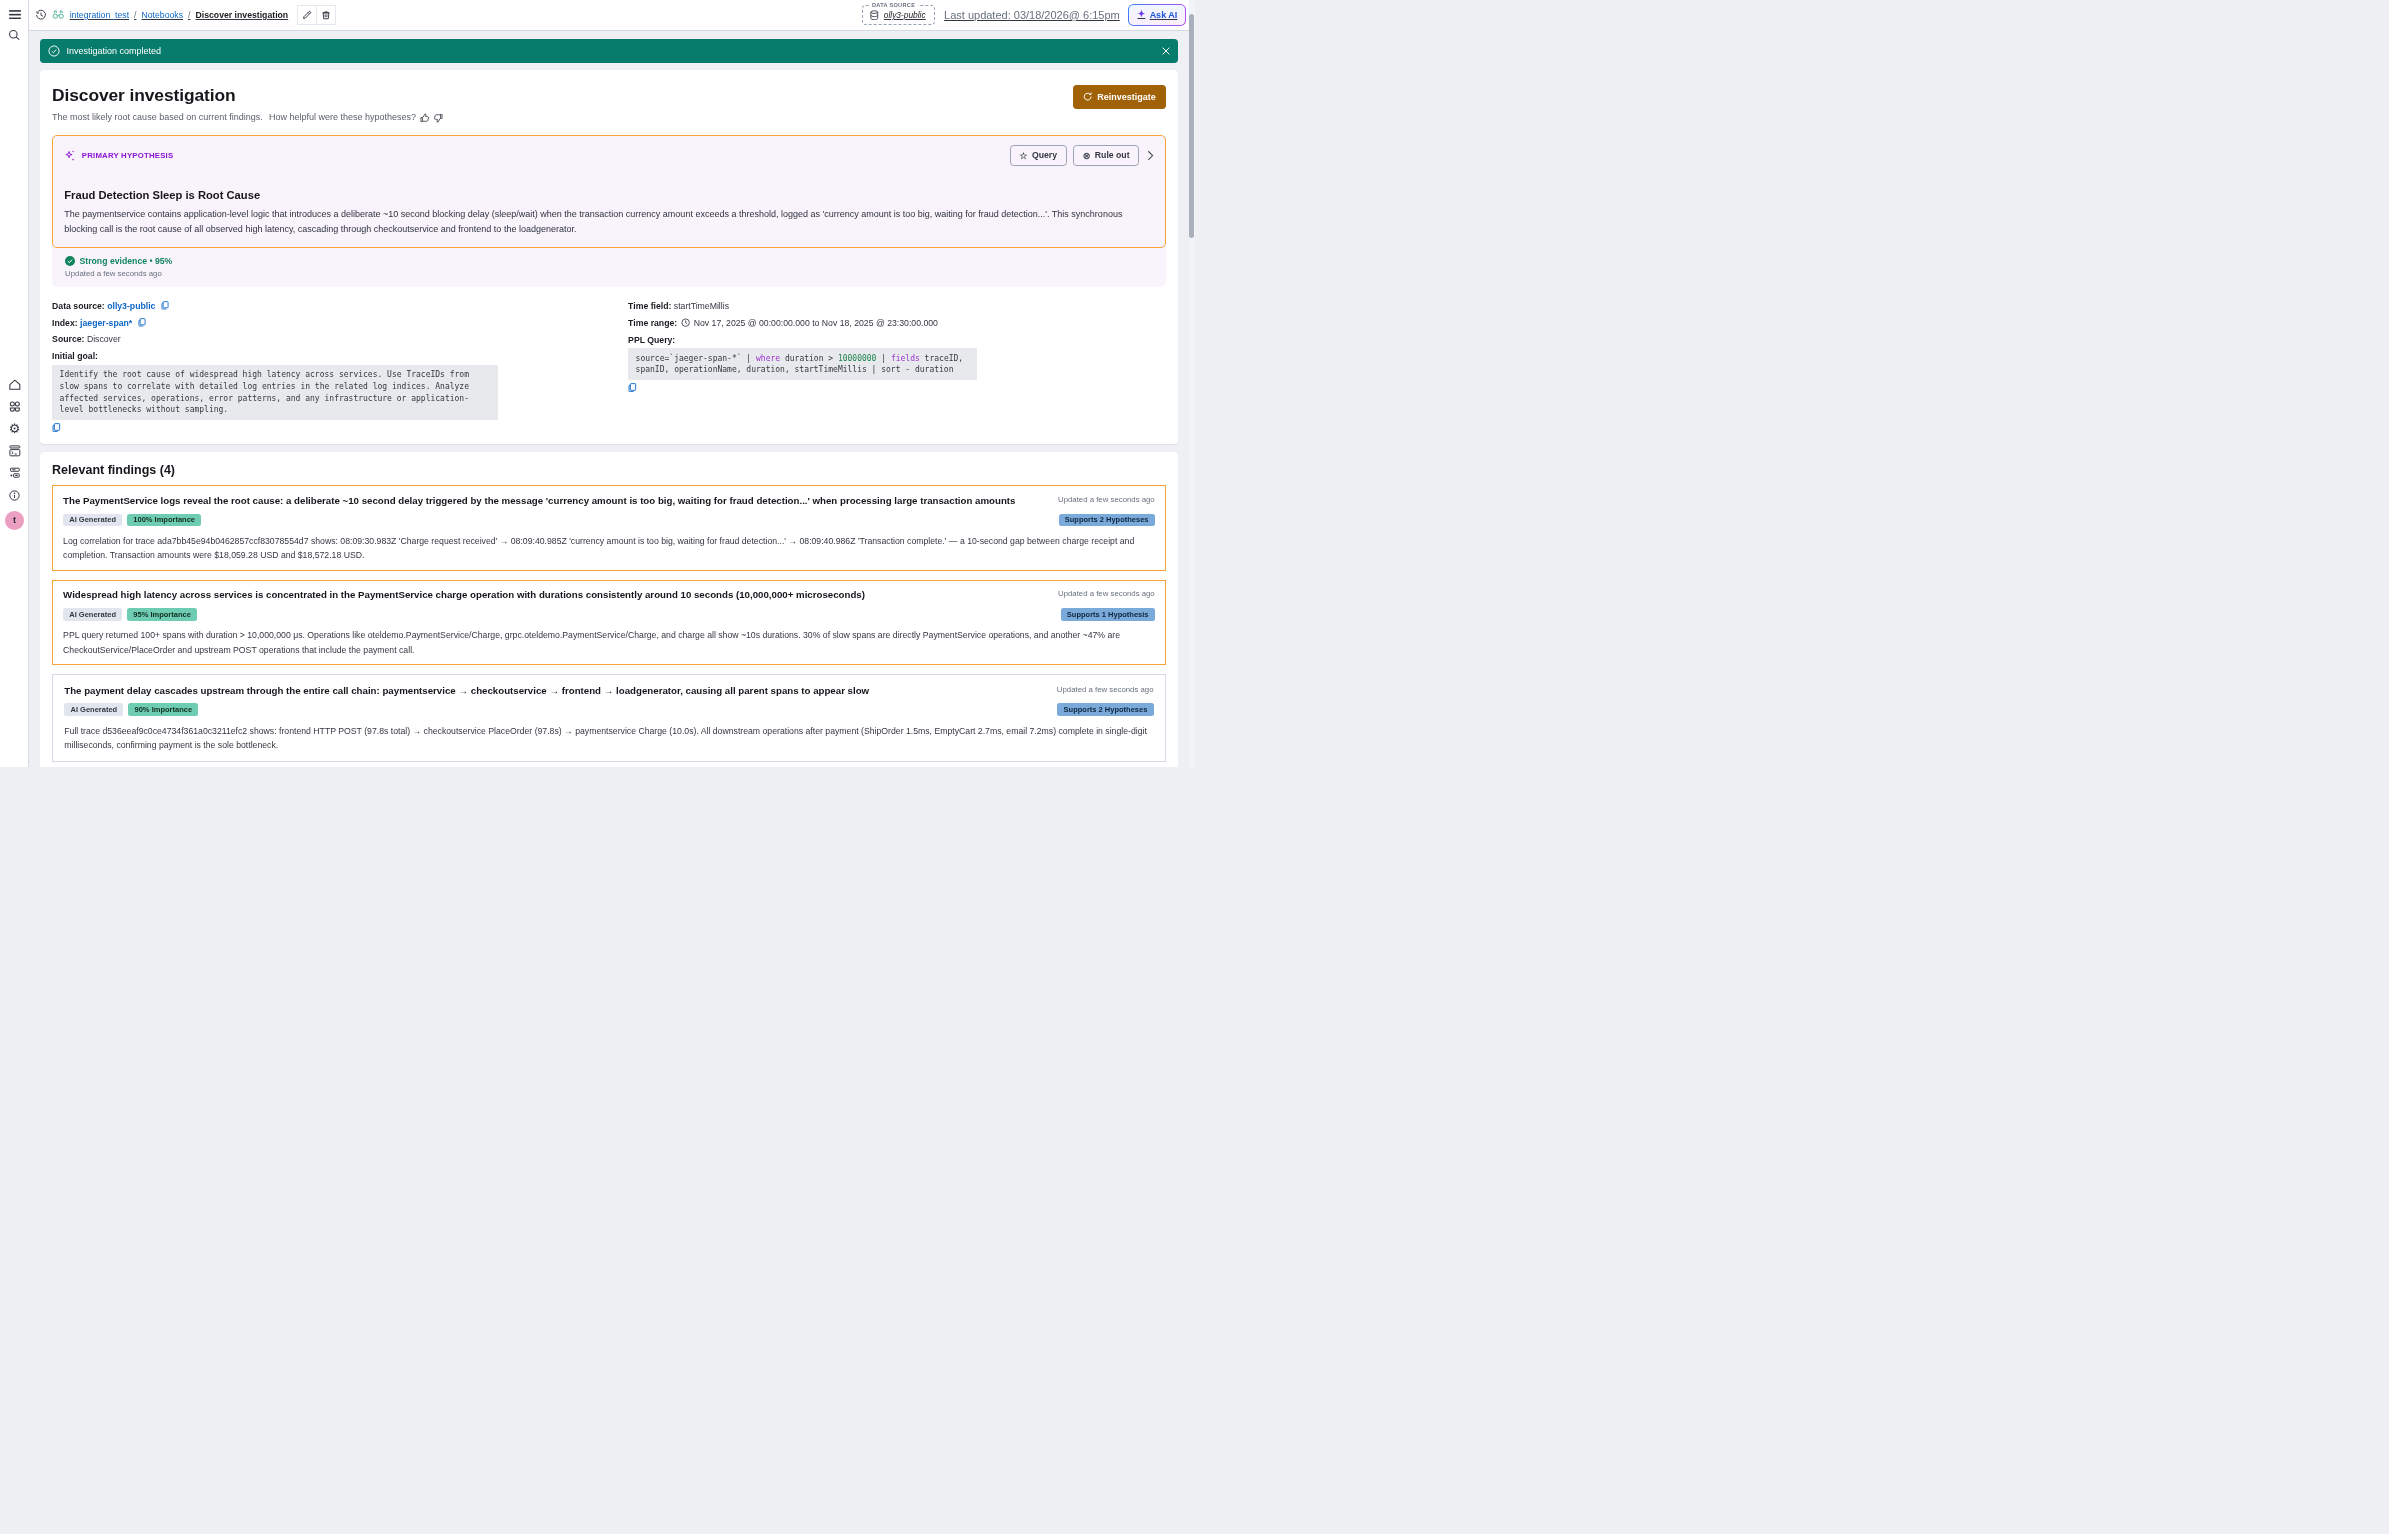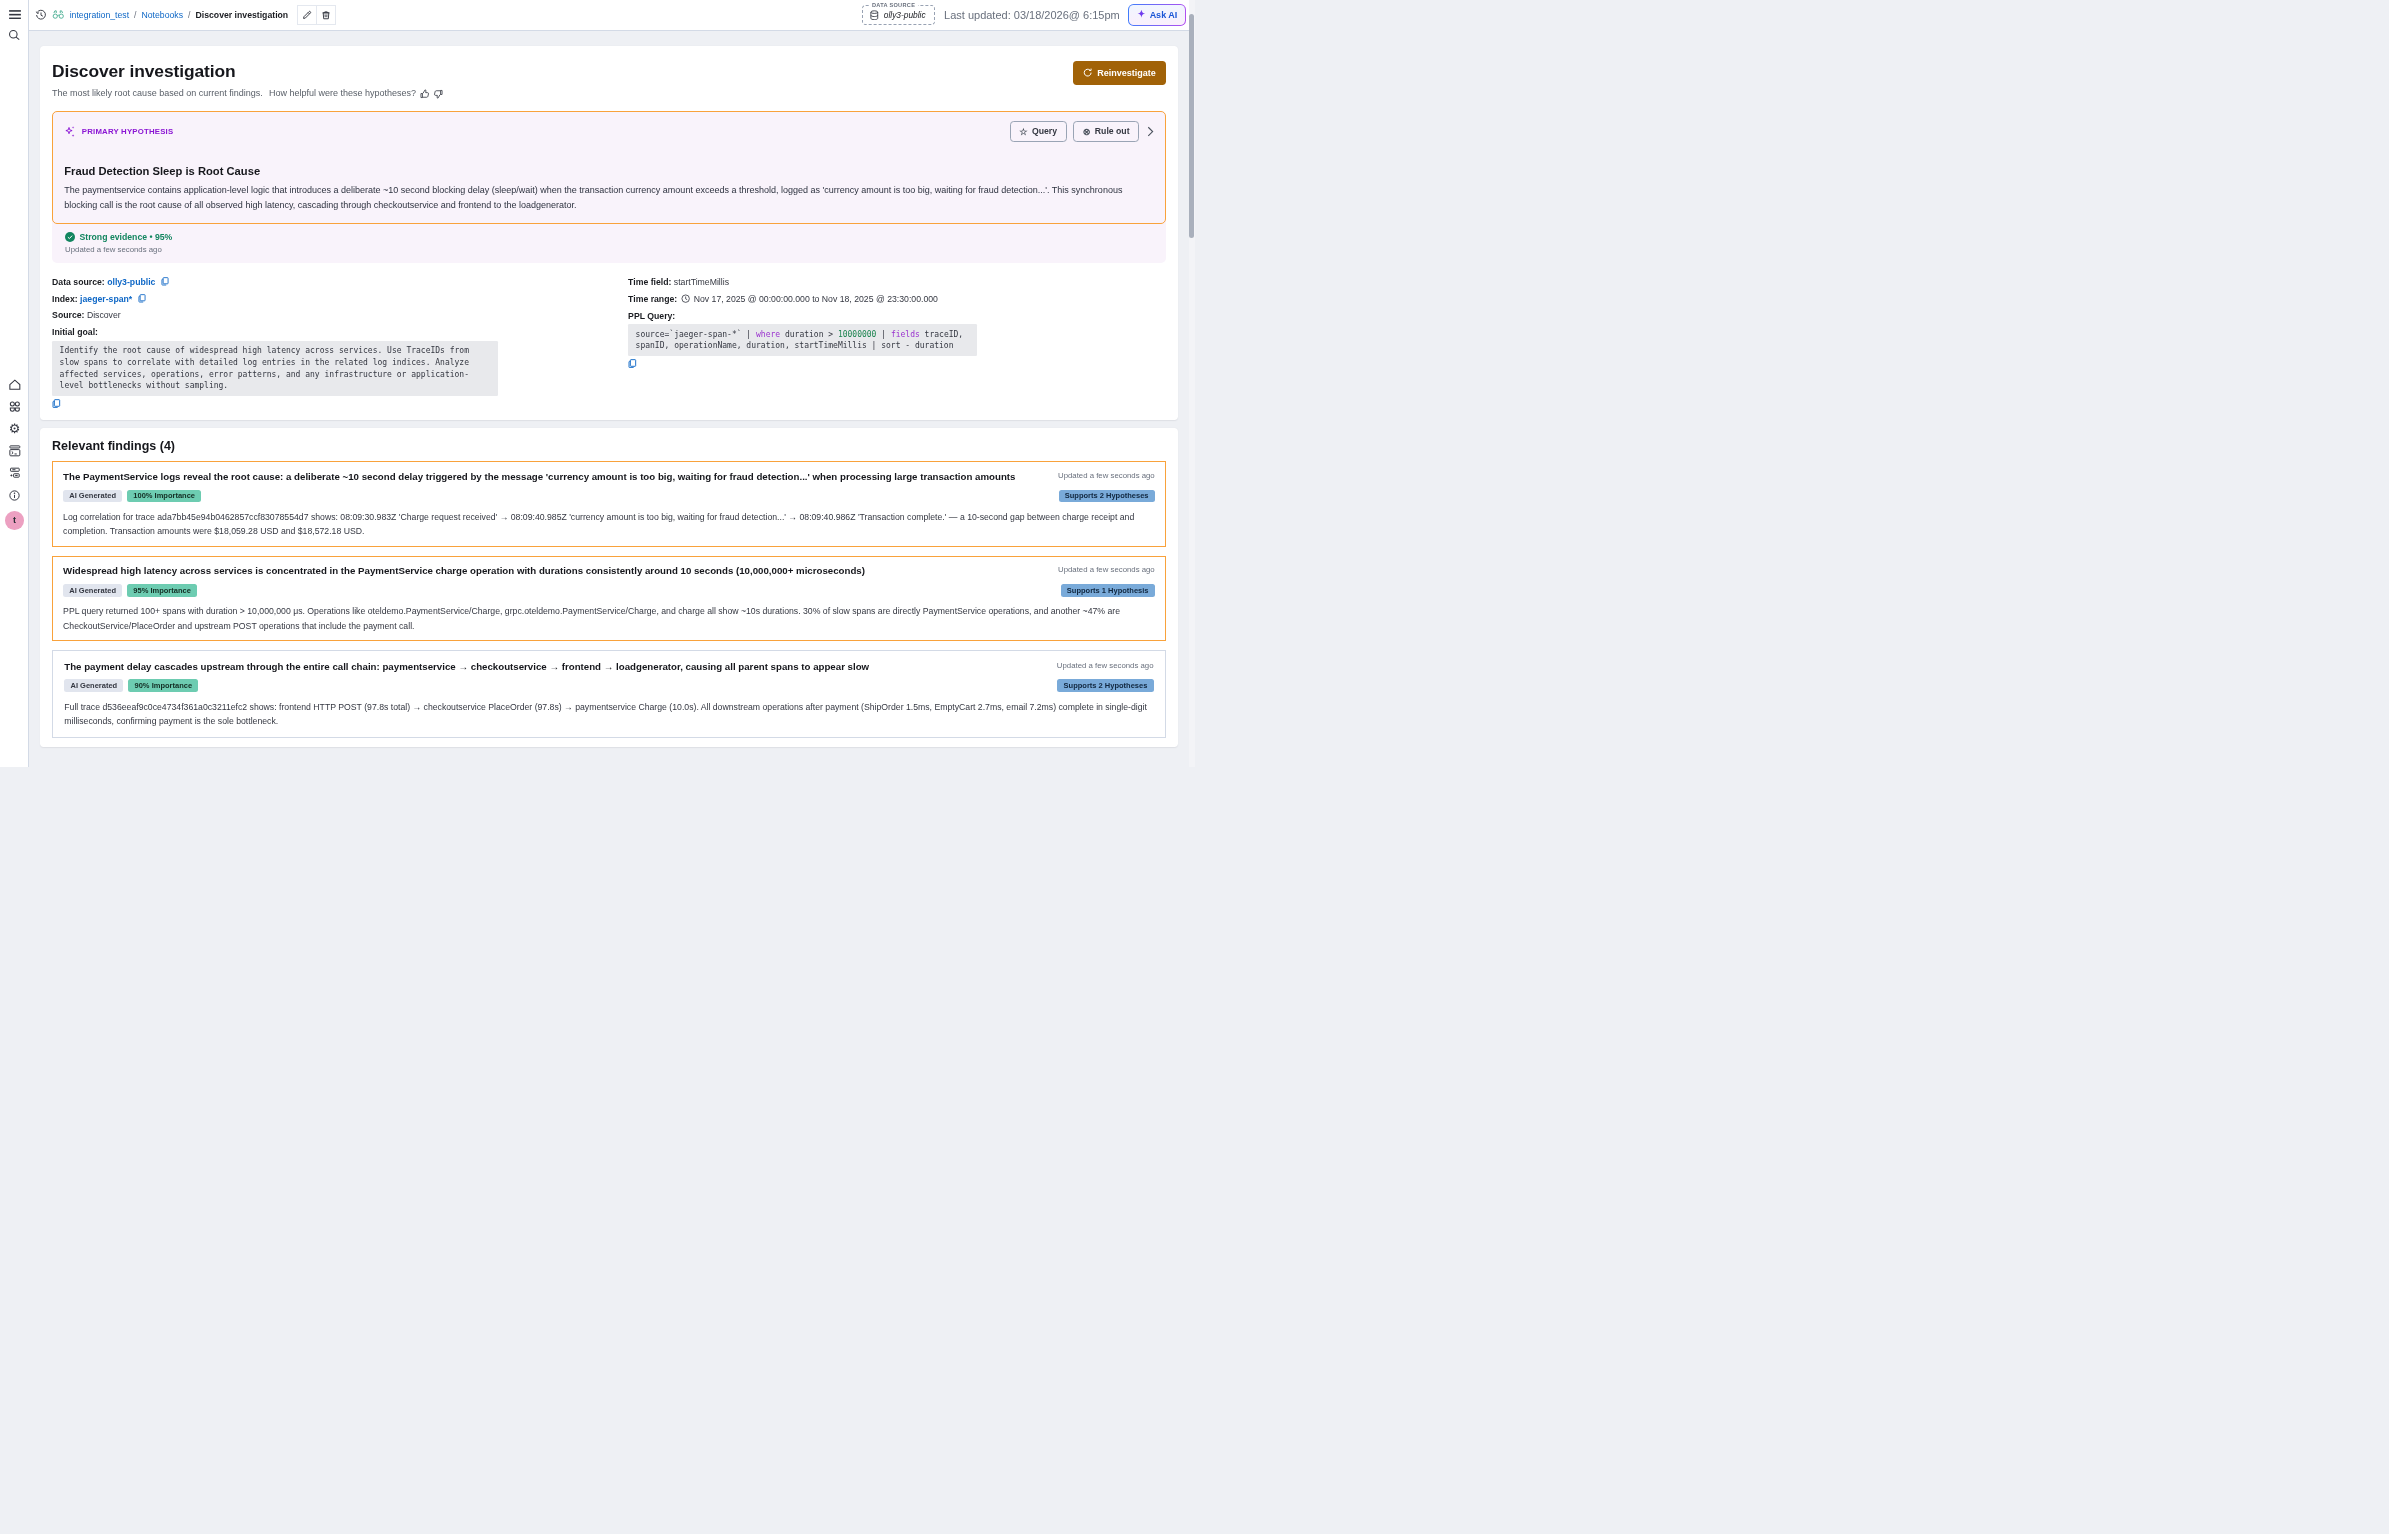--- a/index.html
+++ b/index.html
@@ -22,21 +22,21 @@
     width:18.7px; height:18.7px; border-radius:50%; background:#eca0c1;
     display:flex; align-items:center; justify-content:center;
     font-weight:bold; font-size:9.3px; color:#2b2f36; margin-top:3.7px;
   }
   .gear-glyph { font-size:13px; line-height:1; color:#343741; }
 
   
   .topbar {
     position:absolute; left:29px; right:0; top:0; height:31px; background:#fff;
     border-bottom:0.6px solid #d3dae6; display:flex; align-items:center;
-    padding:0 8.7px 0 6.2px; z-index:4;
+    padding:0 8.7px 0 6.2px; z-index:4;text-decoration:underline;
   }
   .crumbs { display:flex; align-items:center; gap:5px; font-size:8.7px; }
   .crumb-link { color:#0e67c6; cursor:pointer; }
   .crumb-sep { color:#69707d; }
   .crumb-current { color:#1a1c21; font-weight:600; }
   .icon-sq { width:20px; height:20px; border:0.6px solid #e4e8ef; display:flex; align-items:center; justify-content:center; cursor:pointer; background:#fff; }
   .icon-sq + .icon-sq { margin-left:-0.6px; }
   .topbar-right { margin-left:auto; display:flex; align-items:center; gap:8.7px; }
   .ds-chip {
     position:relative; border:0.6px dashed #98a2b3; border-radius:3.7px;
@@ -269,20 +269,33 @@
       </button>
     </div>
   </div>
 
   <div class="scrollbar">
     <div class="scroll-thumb"></div>
   </div>
 
   <div class="main">
 
+    <div class="banner">
+      <svg width="12" height="12" viewBox="0 0 19 19" fill="none" stroke="#fff" stroke-width="1.5">
+          <circle cx="9.5" cy="9.5" r="8"></circle>
+          <polyline points="6,9.8 8.5,12.2 13,7.2"></polyline>
+        </svg>
+      <span>Investigation completed</span>
+      <span class="close">
+        <svg width="8" height="8" viewBox="0 0 13 13" stroke="#fff" stroke-width="1.6">
+            <line x1="1" y1="1" x2="12" y2="12"></line>
+            <line x1="12" y1="1" x2="1" y2="12"></line>
+          </svg>
+      </span>
+    </div>
 
     <div class="card card-1">
       <div class="page-head">
         <div>
           <h1>Discover investigation</h1>
           <div class="subtitle">
             <span>The most likely root cause based on current findings.</span>
             <span style="margin-left:2.5px">How helpful were these hypotheses?</span>
             <span class="thumb">
               <svg width="10" height="10" viewBox="0 0 16 16" fill="none" stroke="#343741" stroke-width="1.3">

